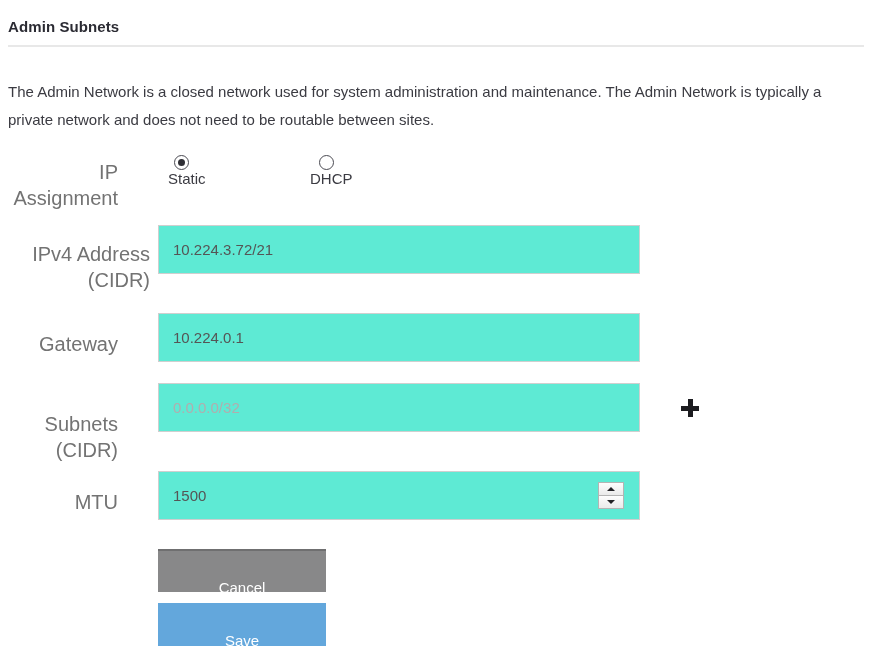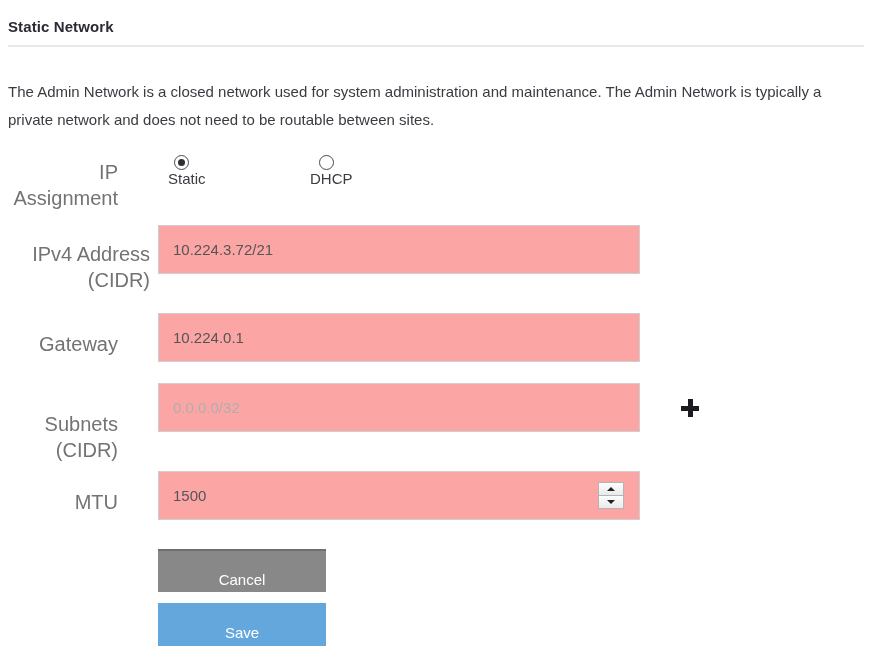--- a/index.html
+++ b/index.html
@@ -130,21 +130,21 @@
 
   
   .text-input {
     position: absolute;
     left: 158px;
     top: 0;
     width: 482px;
     height: 49px;
     box-sizing: border-box;
     border: 1px solid #cfcfcf;
-    background: #fca5a5;
+    background: #5eead4;
     font-family: "Liberation Sans", sans-serif;
     font-size: 15px;
     color: #555555;
     padding: 16px 14px;
     outline: none;
     border-radius: 0;
   }
   .text-input::placeholder {
     color: #b0aeae;
     opacity: 1;
@@ -233,21 +233,21 @@
   
   .btn {
     position: absolute;
     left: 158px;
     width: 168px;
     border: none;
     font-family: "Liberation Sans", sans-serif;
     font-size: 15px;
     color: #ffffff;
     cursor: pointer;
-    padding: 8px;
+    padding: 16px;
     text-align: center;
   }
   .btn-cancel {
     top: 0px;
     height: 43px;
     background: #888889;
     border-top: 2px solid #6f6f70;
     box-sizing: border-box;
     line-height: 41px;
   }
@@ -255,21 +255,21 @@
     top: 43px;
     height: 43px;
     background: #63a7dc;
     line-height: 43px;
     margin-top: 11px;
   }
 </style>
 </head>
 <body>
 
-<div class="panel-title">Static Network</div>
+<div class="panel-title">Admin Subnets</div>
 <div class="title-divider"></div>
 
 <div class="description">The Admin Network is a closed network used for system administration and maintenance. The Admin Network is typically a private network and does not need to be routable between sites.</div>
 
 <div class="form">
 
   <div class="form-row row-ip">
     <div class="field-label label-ip">IP Assignment</div>
     <div class="radio-group">
       <label class="radio-option radio-static">

